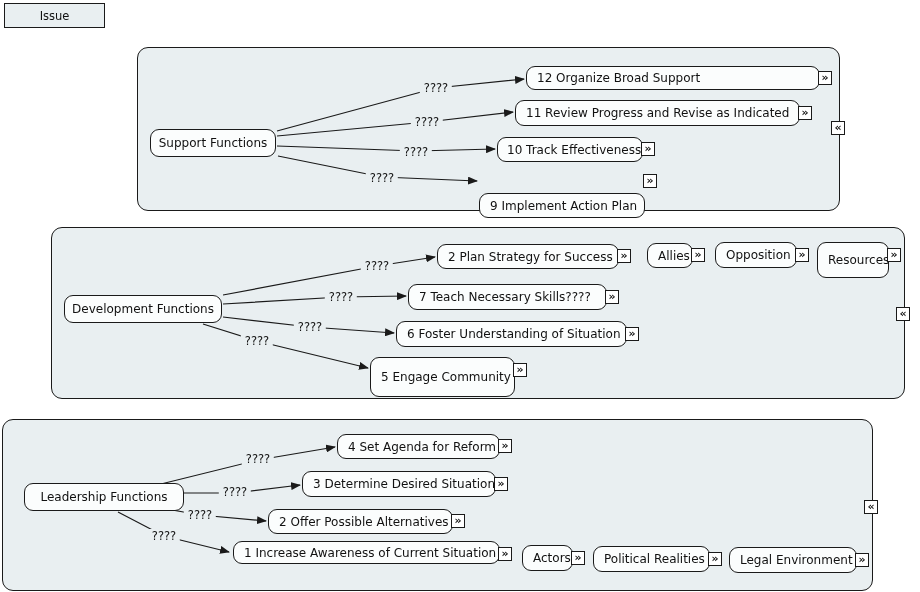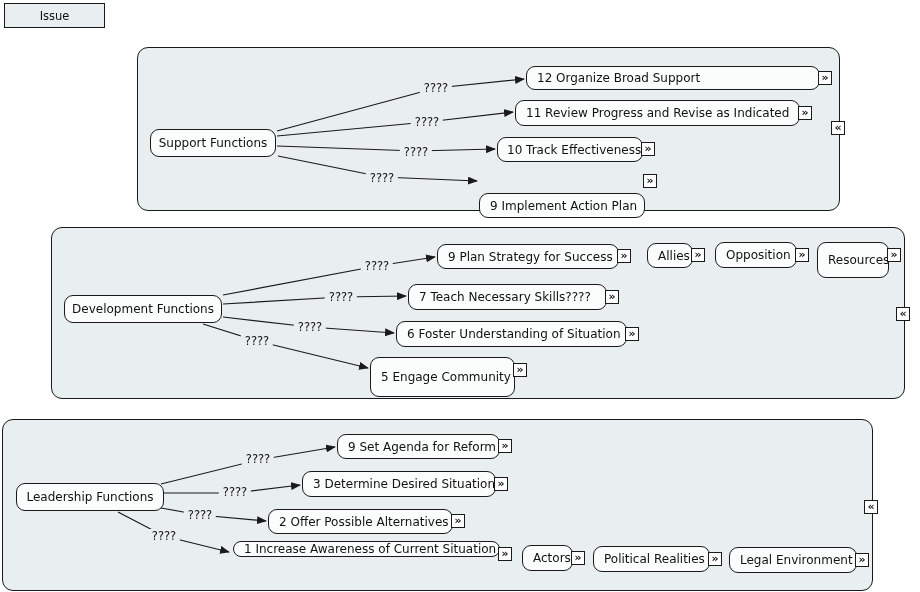--- a/index.html
+++ b/index.html
@@ -93,41 +93,41 @@
 <div class="node" style="left:515px;top:100px;width:285px;height:26px;">11 Review Progress and Revise as Indicated</div>
 <div class="node" style="left:497px;top:137px;width:146px;height:25px;padding-left:9px;">10 Track Effectiveness</div>
 <div class="node" style="left:479px;top:169px;width:166px;height:25px;margin-top:24px;">9 Implement Action Plan</div>
 <div class="exp" style="left:818px;top:71px;">»</div>
 <div class="exp" style="left:798px;top:106px;">»</div>
 <div class="exp" style="left:641px;top:142px;">»</div>
 <div class="exp" style="left:643px;top:174px;">»</div>
 <div class="exp" style="left:831px;top:121px;">«</div>
 
 <div class="node src" style="left:64px;top:295px;width:158px;height:28px;">Development Functions</div>
-<div class="node" style="left:437px;top:244px;width:182px;height:25px;">9 Plan Strategy for Success</div>
+<div class="node" style="left:437px;top:244px;width:182px;height:25px;">2 Plan Strategy for Success</div>
 <div class="node" style="left:408px;top:284px;width:199px;height:26px;">7 Teach Necessary Skills????</div>
 <div class="node" style="left:396px;top:321px;width:231px;height:26px;">6 Foster Understanding of Situation</div>
 <div class="node" style="left:370px;top:357px;width:145px;height:40px;">5 Engage Community</div>
 <div class="node" style="left:647px;top:243px;width:46px;height:25px;">Allies</div>
 <div class="node" style="left:715px;top:242px;width:82px;height:26px;">Opposition</div>
 <div class="node" style="left:817px;top:242px;width:72px;height:36px;">Resources</div>
 <div class="exp" style="left:617px;top:249px;">»</div>
 <div class="exp" style="left:691px;top:248px;">»</div>
 <div class="exp" style="left:795px;top:248px;">»</div>
 <div class="exp" style="left:887px;top:248px;">»</div>
 <div class="exp" style="left:605px;top:290px;">»</div>
 <div class="exp" style="left:625px;top:327px;">»</div>
 <div class="exp" style="left:513px;top:363px;">»</div>
 <div class="exp" style="left:896px;top:307px;">«</div>
 
-<div class="node src" style="left:16px;top:483px;width:148px;height:28px;">Leadership Functions</div>
-<div class="node" style="left:337px;top:434px;width:163px;height:25px;">9 Set Agenda for Reform</div>
+<div class="node src" style="left:24px;top:483px;width:160px;height:28px;">Leadership Functions</div>
+<div class="node" style="left:337px;top:434px;width:163px;height:25px;">4 Set Agenda for Reform</div>
 <div class="node" style="left:302px;top:471px;width:194px;height:26px;">3 Determine Desired Situation</div>
 <div class="node" style="left:268px;top:509px;width:185px;height:25px;">2 Offer Possible Alternatives</div>
-<div class="node" style="left:233px;top:541px;width:267px;height:16px;">1 Increase Awareness of Current Situation</div>
+<div class="node" style="left:233px;top:541px;width:267px;height:23px;">1 Increase Awareness of Current Situation</div>
 <div class="node" style="left:522px;top:545px;width:51px;height:26px;">Actors</div>
 <div class="node" style="left:593px;top:546px;width:117px;height:26px;">Political Realities</div>
 <div class="node" style="left:729px;top:547px;width:128px;height:26px;">Legal Environment</div>
 <div class="exp" style="left:498px;top:439px;">»</div>
 <div class="exp" style="left:494px;top:477px;">»</div>
 <div class="exp" style="left:451px;top:514px;">»</div>
 <div class="exp" style="left:498px;top:547px;">»</div>
 <div class="exp" style="left:571px;top:551px;">»</div>
 <div class="exp" style="left:708px;top:552px;">»</div>
 <div class="exp" style="left:855px;top:553px;">»</div>

